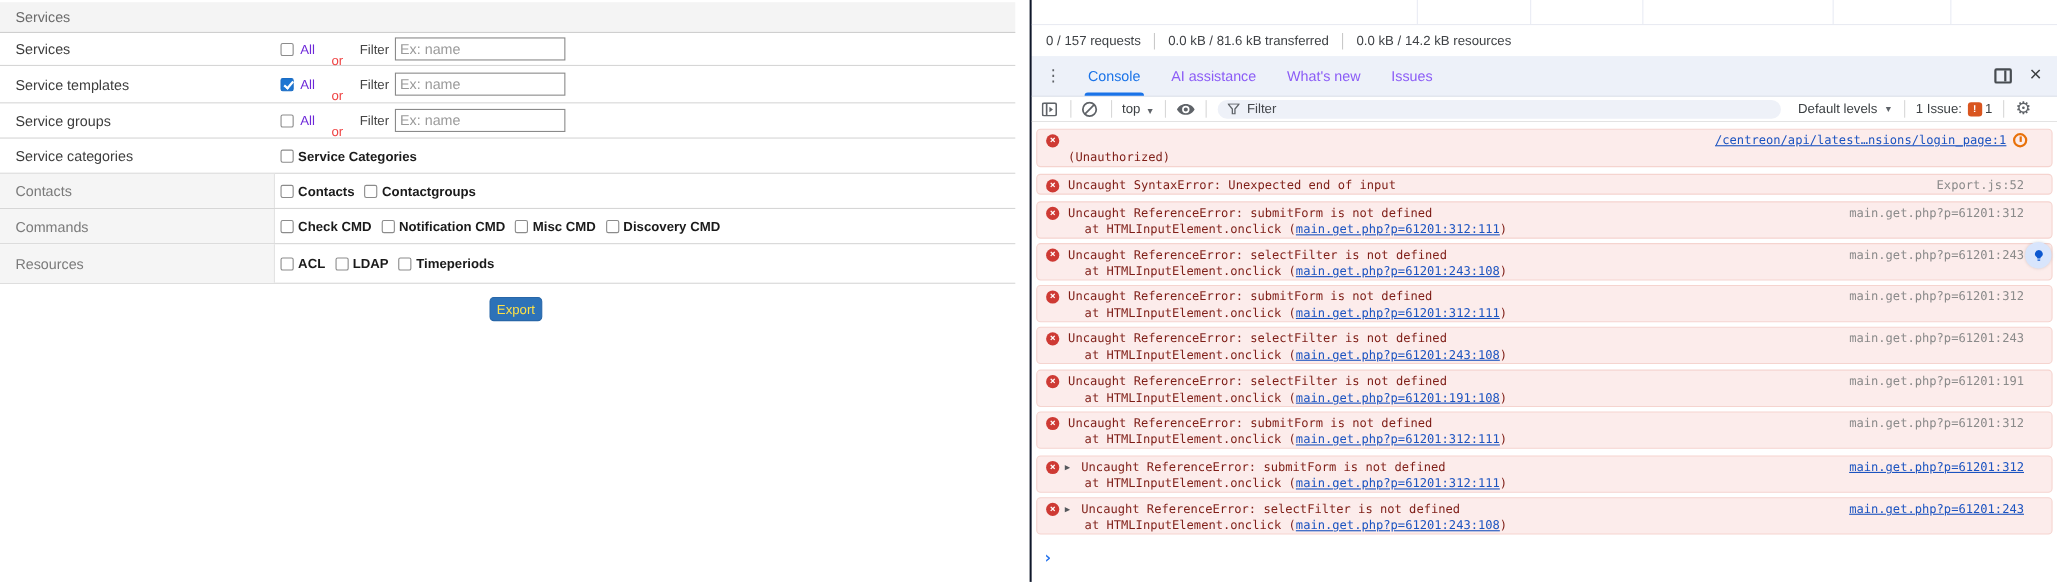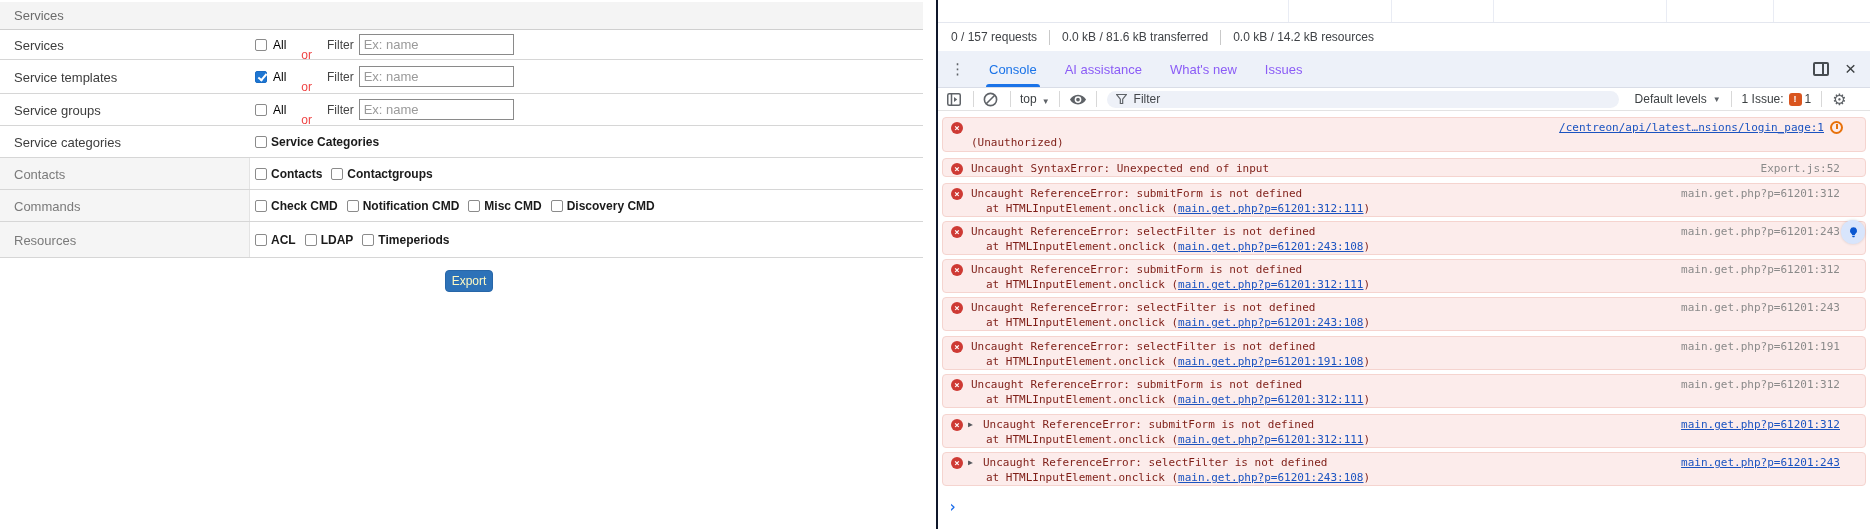--- a/index.html
+++ b/index.html
@@ -16,30 +16,30 @@
     font-size:13px; color:#3d3d3d; white-space:nowrap; }
   .gray-cell { position:absolute; left:0; top:0; bottom:0; width:250px; background:#f5f5f5;
     border-right:1px solid #e3e3e3; }
   .gray-cell + .row-label { color:#7a7a7a; }
   .controls { position:absolute; left:255px; top:0; bottom:0; display:flex; align-items:center; }
   .ckb { width:12px; height:12px; border:1px solid #8b8b8b; border-radius:2px; background:#fff;
     flex:0 0 auto; position:relative; }
   .ckb.checked { background:#1e76d2; border-color:#1a6cc4; }
   .ckb.checked::after { content:""; position:absolute; left:3.5px; top:0.5px; width:3px; height:7px;
     border:solid #fff; border-width:0 2px 2px 0; transform:rotate(40deg); }
-  .all-label { margin-left:6px; font-size:12px; color:#000000; }
+  .all-label { margin-left:6px; font-size:12px; color:#6d28d9; }
   .or-label { margin-left:15px; font-size:12px; color:#ef4444;margin-top:20px; }
   .filter-label { margin-left:15px; margin-right:5px; font-size:12px; color:#444; }
   .name-input { width:155px; height:21px; border:1px solid #8a8a8a; font-size:13px;
     padding:0 4px; color:#333; font-family:"Liberation Sans",sans-serif; background:#fff; }
   .name-input::placeholder { color:#9a9a9a; }
   .opt { display:flex; align-items:center; margin-right:9px; }
   .opt-label { margin-left:4px; font-size:12px; font-weight:bold; color:#1a1a1a; white-space:nowrap; }
   .export-btn { position:absolute; left:445px; top:270px; width:48px; height:22px;
-    background:#2d72b8; border:1px solid #2766a8; border-radius:4px; color:#fef9c3; font-size:12px;
+    background:#2d72b8; border:1px solid #2766a8; border-radius:4px; color:#fde047; font-size:12px;
     display:flex; align-items:center; justify-content:center; cursor:pointer; }
 
   
   .devtools { position:absolute; left:936px; top:0; width:934px; height:529px;
     border-left:2px solid #0f172a; background:#fff; }
   .net-strip { position:absolute; top:0; left:0; right:0; height:23px; background:#fff;
     border-bottom:1px solid #e4e7ef; }
   .net-col { position:absolute; top:0; bottom:0; width:1px; background:#e9ecf4; }
   .status-bar { position:absolute; top:23px; left:0; right:0; height:28px; display:flex;
     align-items:center; padding-left:13px; font-size:12px; color:#3f4246; background:#fff; }

